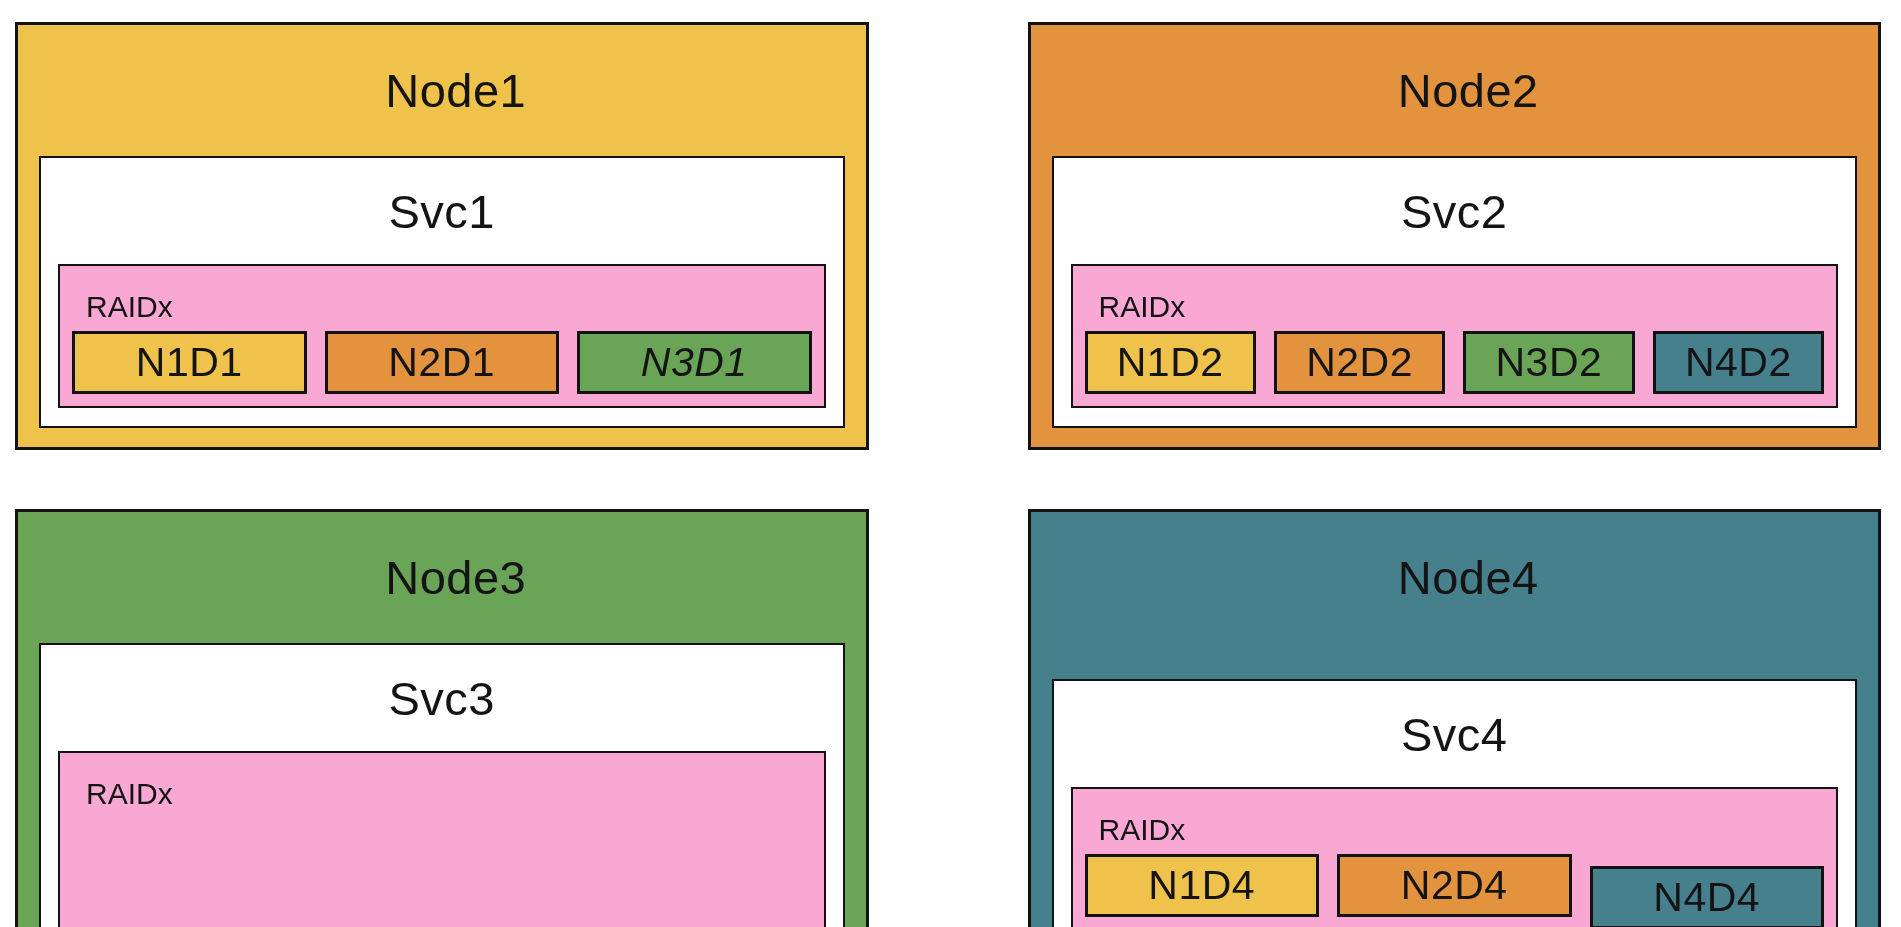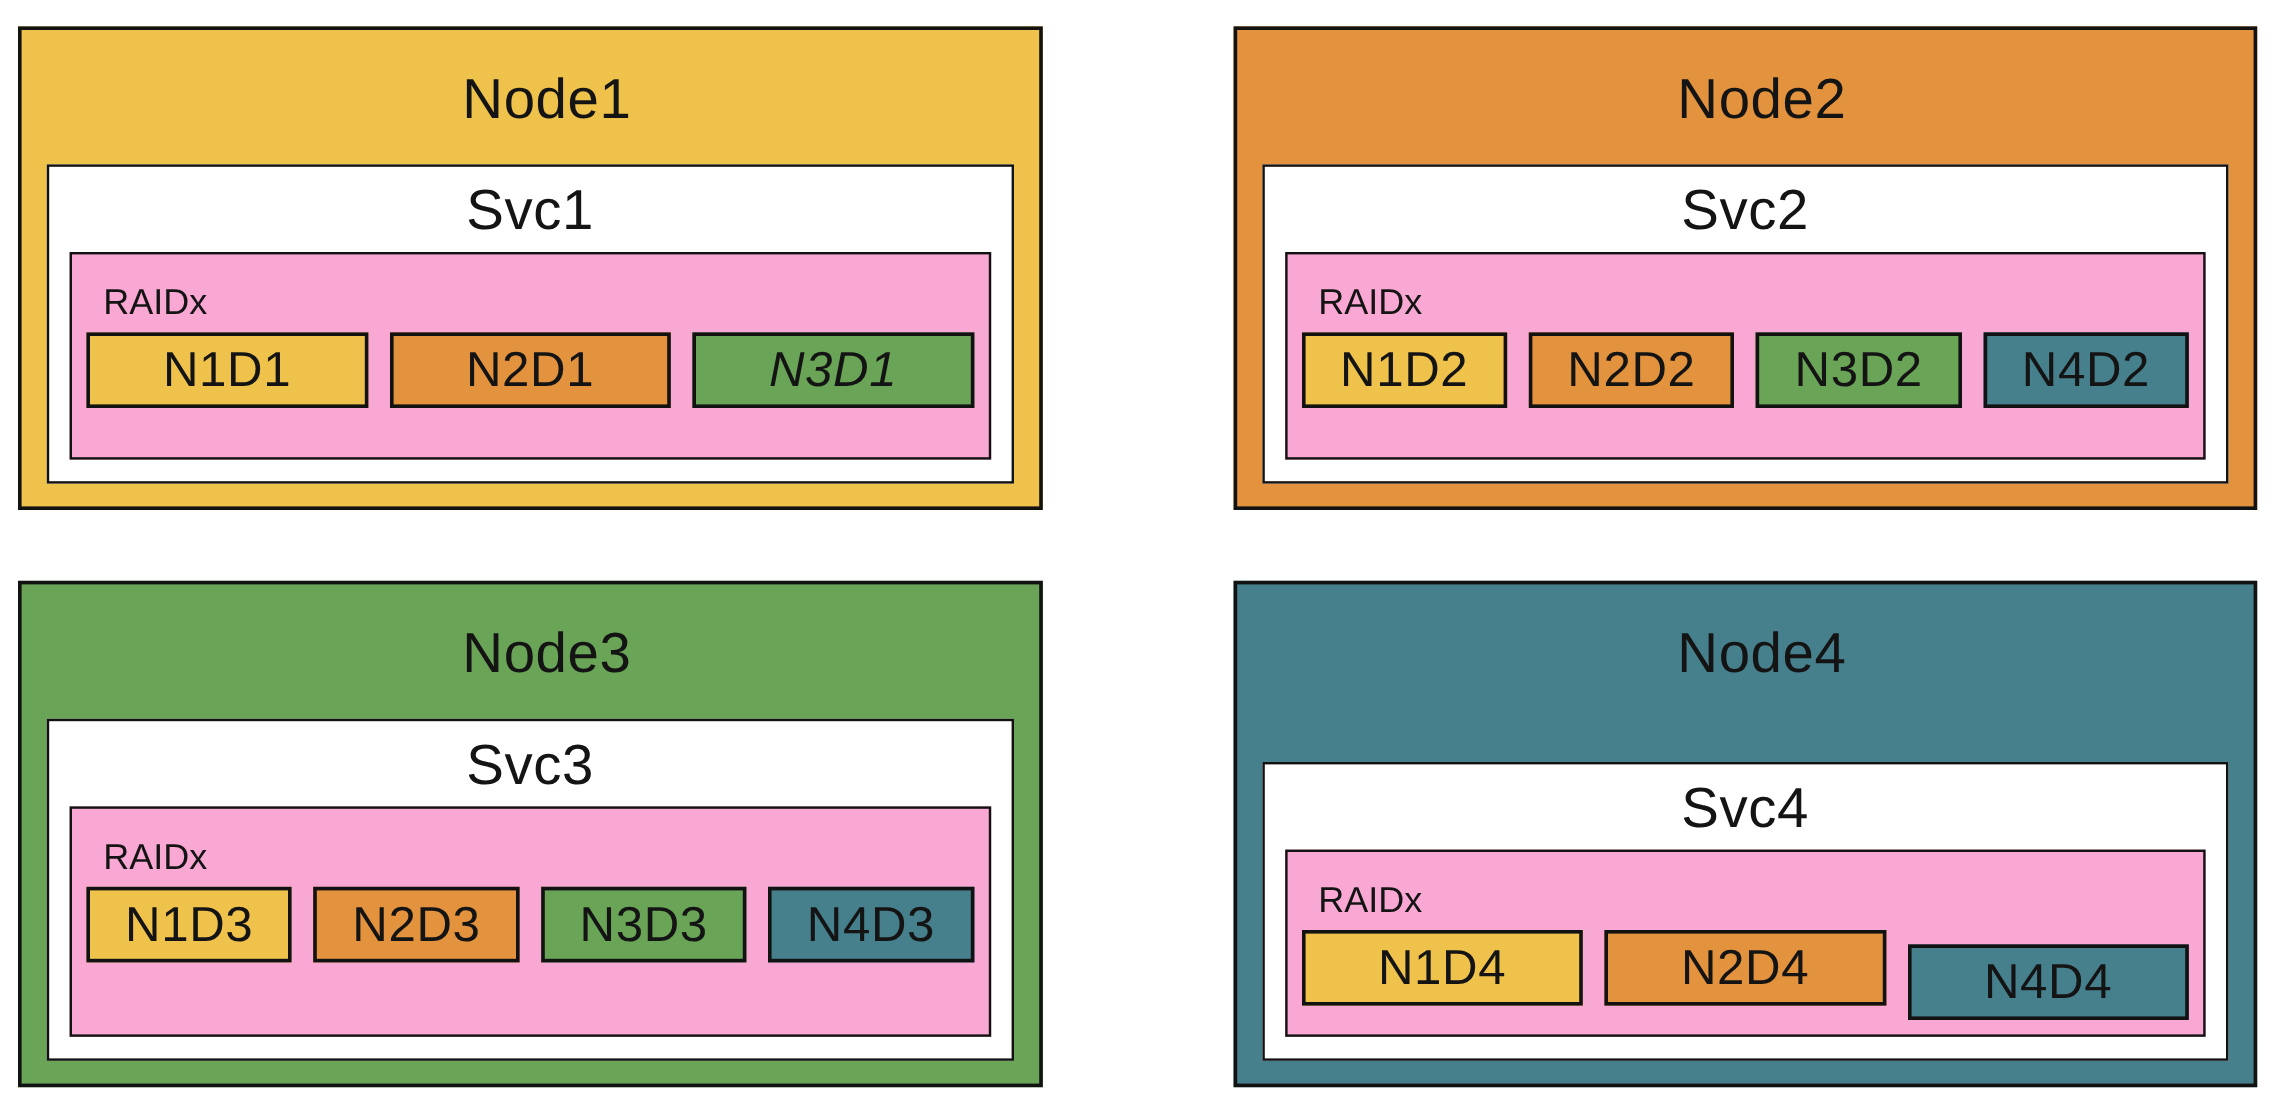--- a/index.html
+++ b/index.html
@@ -22,39 +22,39 @@
     background: #ffffff;
     overflow: hidden;
   }
   .node {
     box-sizing: border-box;
     border: 3px solid #121212;
     display: flex;
     flex-direction: column;
   }
   .node-header {
-    height: 112px;
+    height: 131px;
     flex: 0 0 auto;
     display: flex;
     align-items: center;
     justify-content: center;
     font-size: 47px;
     letter-spacing: 0.5px;
     padding-left: 28px;
   }
   .svc {
     flex: 1 1 auto;
     margin: 0 21px 19px 21px;
     background: #ffffff;
     border: 2px solid #121212;
     display: flex;
     flex-direction: column;
   }
   .svc-header {
-    height: 71px;
+    height: 106px;
     flex: 0 0 auto;
     display: flex;
     align-items: center;
     justify-content: center;
     font-size: 47px;
     letter-spacing: 0.5px;
   }
   .raid {
     flex: 1 1 auto;
     margin: 0 17px 18px 17px;
@@ -120,26 +120,20 @@
       </div>
     </div>
   </div>
 
   <div class="node" style="background-color: rgb(106, 165, 87);">
     <div class="node-header">Node3</div>
     <div class="svc">
       <div class="svc-header">Svc3</div>
       <div class="raid">
         <div class="raid-label">RAIDx</div>
-        <div class="chips">
-          <div class="chip" style="background-color: rgb(239, 194, 75);">N1D3</div>
-          <div class="chip" style="background-color: rgb(227, 146, 62);">N2D3</div>
-          <div class="chip" style="background-color: rgb(106, 165, 87);">N3D3</div>
-          <div class="chip" style="background-color: rgb(71, 128, 141);">N4D3</div>
-        </div>
       </div>
     </div>
   </div>
 
   <div class="node" style="background-color: rgb(71, 128, 141); gap: 36px;">
     <div class="node-header">Node4</div>
     <div class="svc">
       <div class="svc-header">Svc4</div>
       <div class="raid">
         <div class="raid-label">RAIDx</div>

